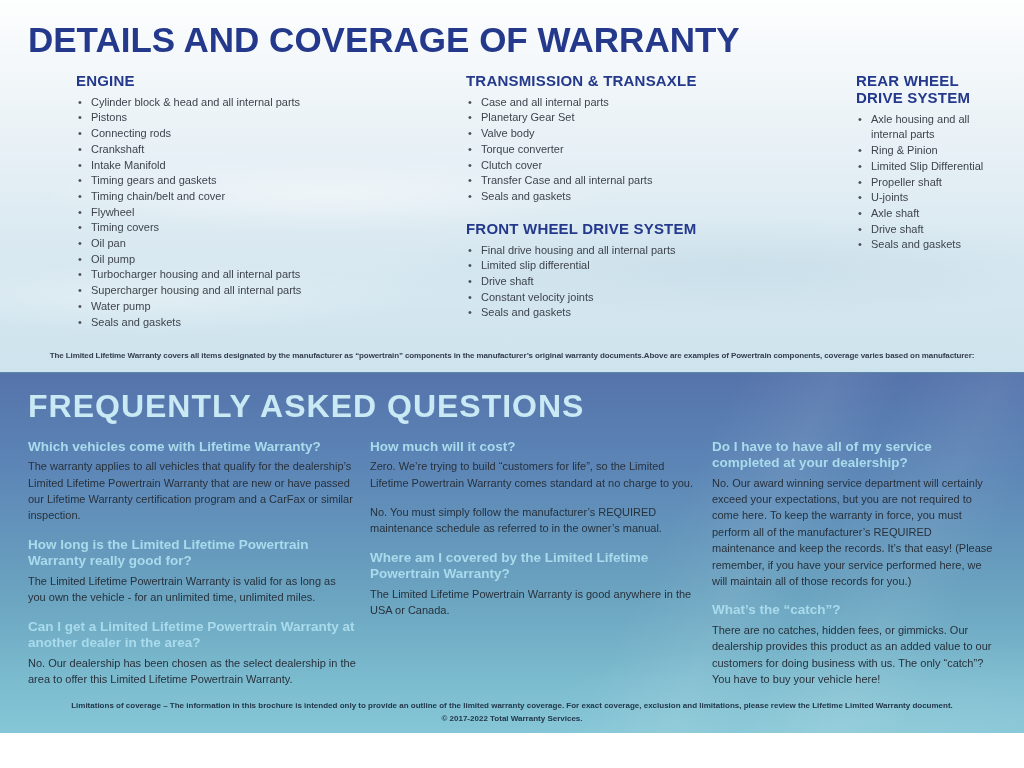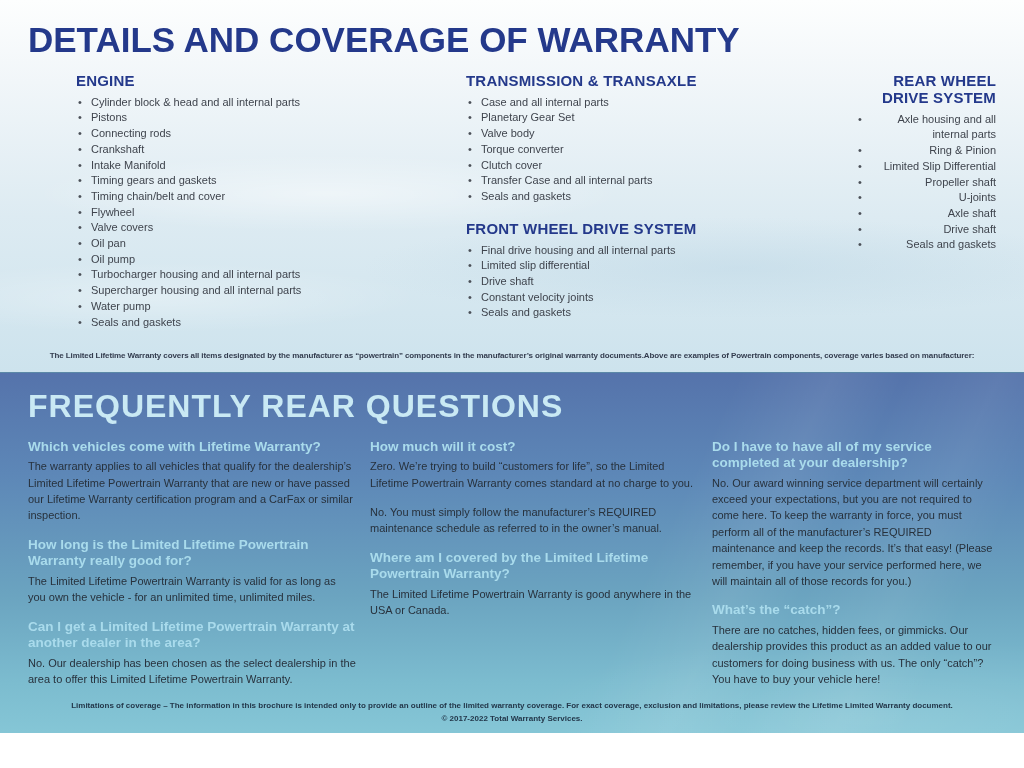--- a/index.html
+++ b/index.html
@@ -31,21 +31,21 @@
       radial-gradient(ellipse 380px 50px at 15% 80%, rgba(255,255,255,0.30), transparent 70%),
       linear-gradient(180deg,#fdfefe 0%,#f1f6f9 22%,#ddebf2 58%,#cde3ed 100%);
   }
   .cov-title{
     margin:0 0 13px 0;
     font-size:35px;font-weight:bold;color:var(--title-blue);
     letter-spacing:0px;line-height:1.05;
   }
   .cov-columns{display:flex;align-items:flex-start;}
   .cov-col{flex:0 0 342px;margin-left:48px;}
-  .cov-col.last{flex:1 1 auto;text-align:right;}
+  .cov-col.last{flex:1 1 auto;}
   .cov-block h2{
     margin:0 0 6px 0;
     font-size:15px;font-weight:bold;color:var(--title-blue);
     letter-spacing:0.2px;
   }
   .cov-block + .cov-block{margin-top:15px;}
   .cov-block ul{margin:0;padding:0;list-style:none;}
   .cov-block li{
     position:relative;
     padding-left:15px;
@@ -134,21 +134,21 @@
               <li>Crankshaft</li>
 
               <li>Intake Manifold</li>
 
               <li>Timing gears and gaskets</li>
 
               <li>Timing chain/belt and cover</li>
 
               <li>Flywheel</li>
 
-              <li>Valve covers</li>
+              <li>Timing covers</li>
 
               <li>Oil pan</li>
 
               <li>Oil pump</li>
 
               <li>Turbocharger housing and all internal parts</li>
 
               <li>Supercharger housing and all internal parts</li>
 
               <li>Water pump</li>
@@ -223,21 +223,21 @@
           </ul>
         </div>
       </div>
 
     </div>
 
     <div class="disclaimer">The Limited Lifetime Warranty covers all items designated by the manufacturer as “powertrain” components in the manufacturer’s original warranty documents.Above are examples of Powertrain components, coverage varies based on manufacturer:</div>
   </section>
 
   <section class="faq">
-    <h1 class="faq-title">FREQUENTLY REAR QUESTIONS</h1>
+    <h1 class="faq-title">FREQUENTLY ASKED QUESTIONS</h1>
 
     <div class="faq-columns">
 
       <div class="faq-col">
 
           <div class="faq-item">
             <h3>Which vehicles come with Lifetime Warranty?</h3>
             <p>The warranty applies to all vehicles that qualify for the dealership’s Limited Lifetime Powertrain Warranty that are new or have passed our Lifetime Warranty certification program and a CarFax or similar inspection.</p>
           </div>
 

